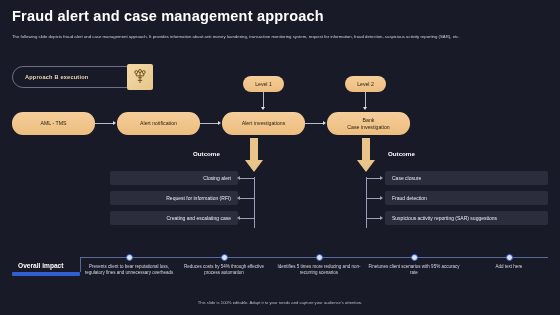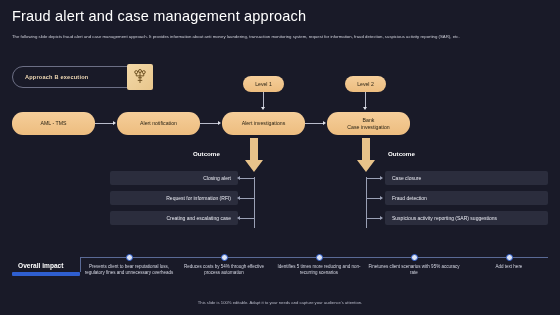--- a/index.html
+++ b/index.html
@@ -10,21 +10,21 @@
     background:#191a28;
     color:#ffffff;
     position:relative;
     overflow:hidden;
   }
   .slide { position:absolute; inset:0; background:#191a28; }
 
   
   .title {
     position:absolute; left:12px; top:8px;
-    font-size:14.5px; font-weight:normal; letter-spacing:.2px;
+    font-size:14.5px; font-weight:bold; letter-spacing:.2px;
     color:#ffffff;
   }
   .subtitle {
     position:absolute; left:12px; top:33px; width:536px;
     font-size:4.3px; line-height:7.2px; color:#cfd0da; font-weight:normal;
   }
 
   
   .badge {
     position:absolute; left:12px; top:66px;

